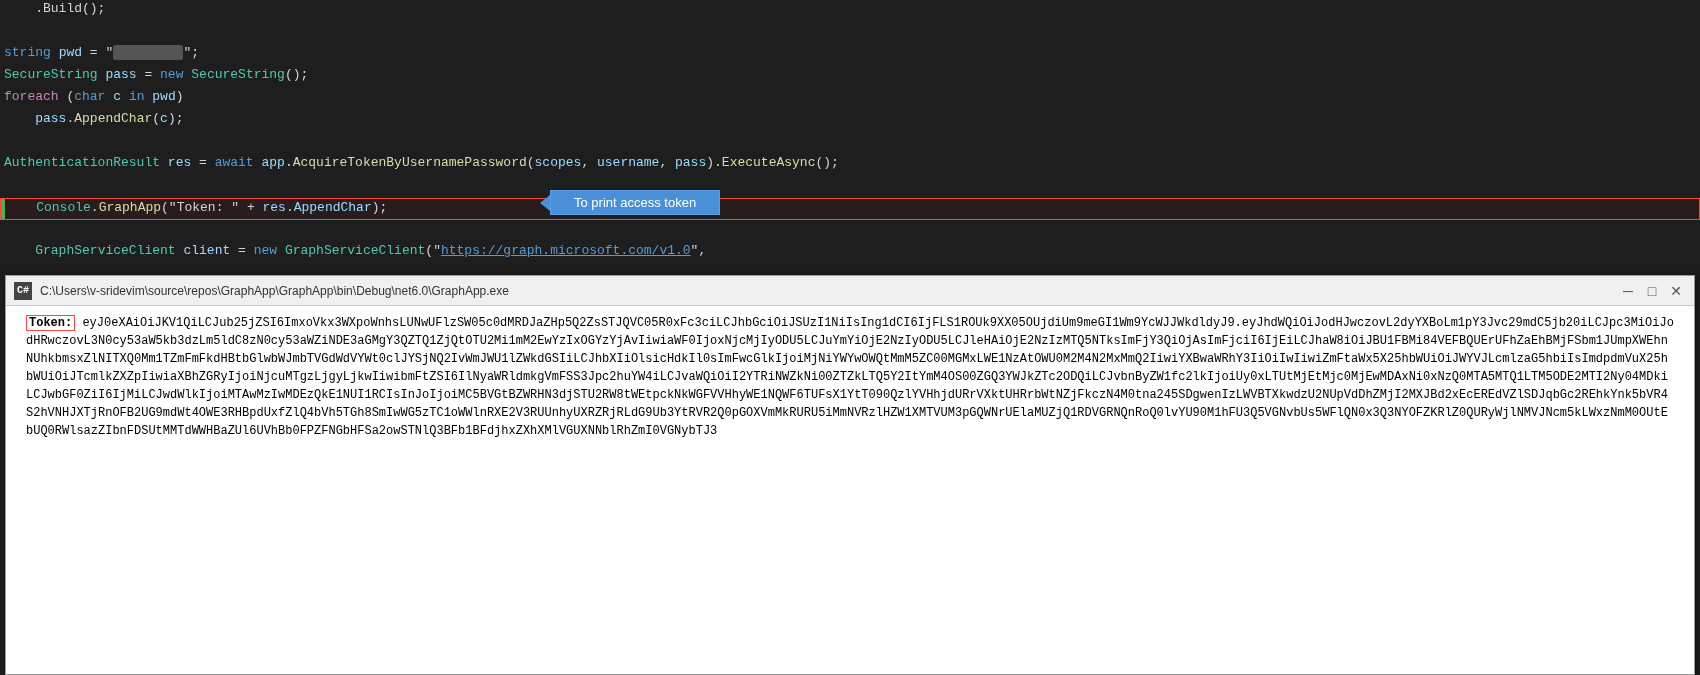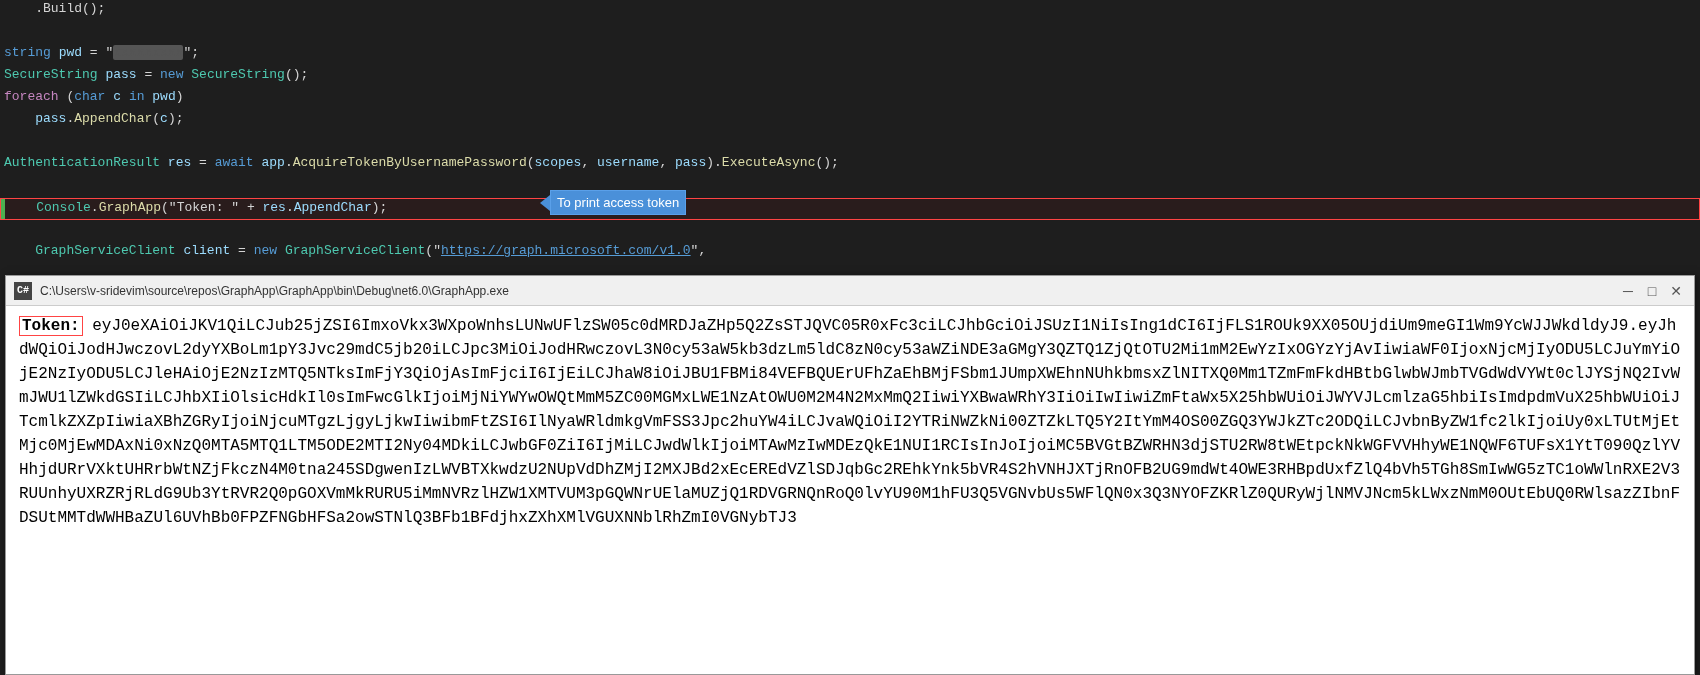--- a/index.html
+++ b/index.html
@@ -79,21 +79,21 @@
       width: 0;
       height: 0;
       border-top: 8px solid transparent;
       border-bottom: 8px solid transparent;
       border-right: 10px solid #4a90d9;
     }
 
     .tooltip-box {
       background: #4a90d9;
       color: #fff;
-      padding: 4px 6px;
+      padding: 4px 23px;
       font-size: 13px;
       font-family: 'Segoe UI', sans-serif;
       border: 1px solid #5aA0e9;
       white-space: nowrap;
     }
 
     
     .terminal-window {
       position: absolute;
       bottom: 0;
@@ -152,24 +152,24 @@
       cursor: pointer;
       display: flex;
       align-items: center;
       justify-content: center;
       font-size: 14px;
       color: #555;
     }
 
     .terminal-body {
       flex: 1;
-      padding: 8px 13px;
+      padding: 8px 20px;
       overflow: hidden;
       font-family: 'Consolas', 'Courier New', monospace;
-      font-size: 16px;
+      font-size: 12px;
       color: #000;
       line-height: 1.5;
     }
 
     .token-label {
       color: #000;
       font-weight: bold;
       border: 1.5px solid #f44;
       padding: 0 2px;
       display: inline;

